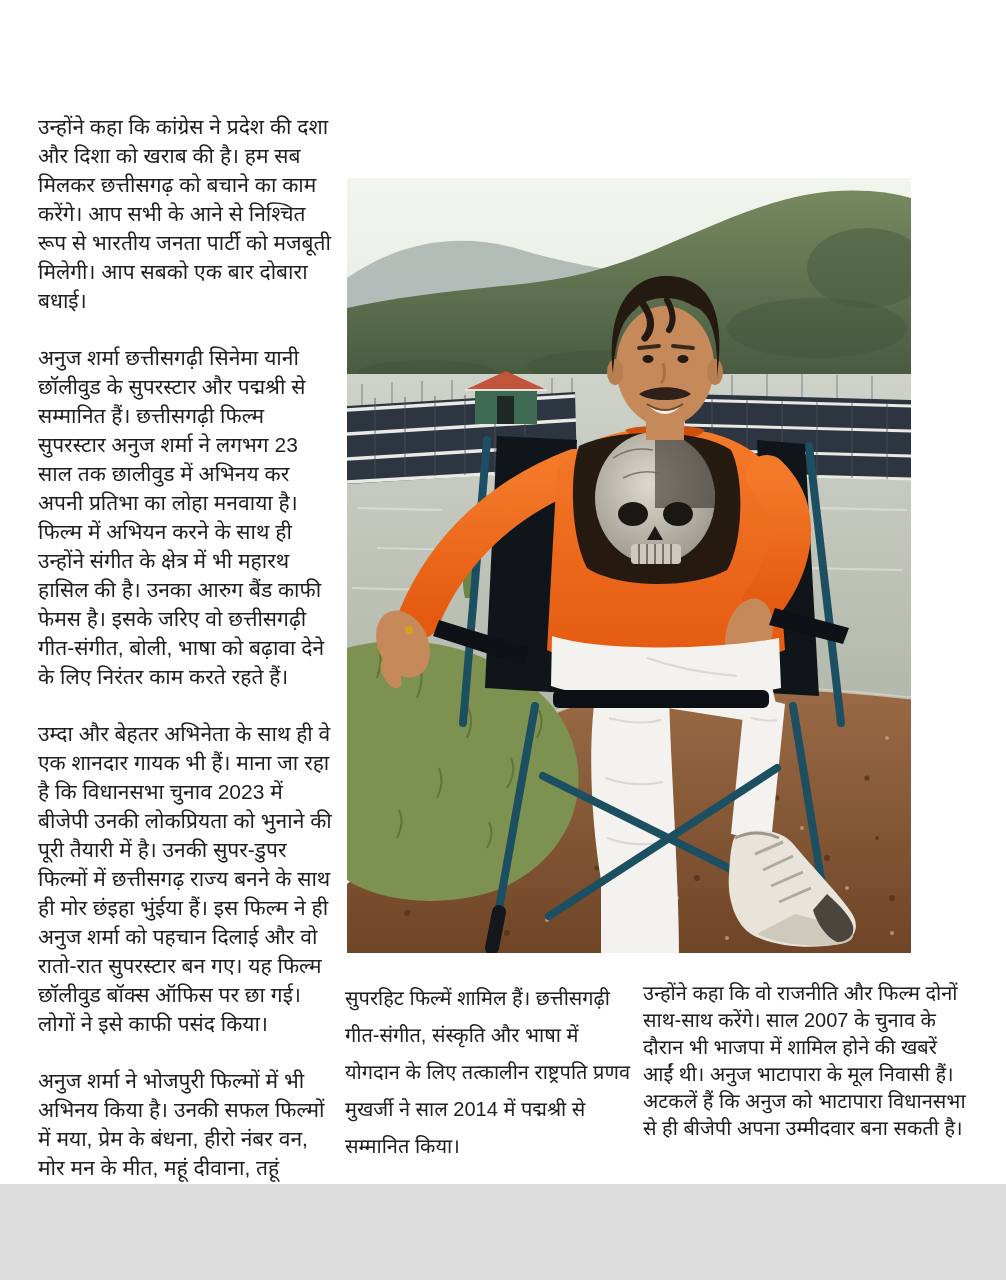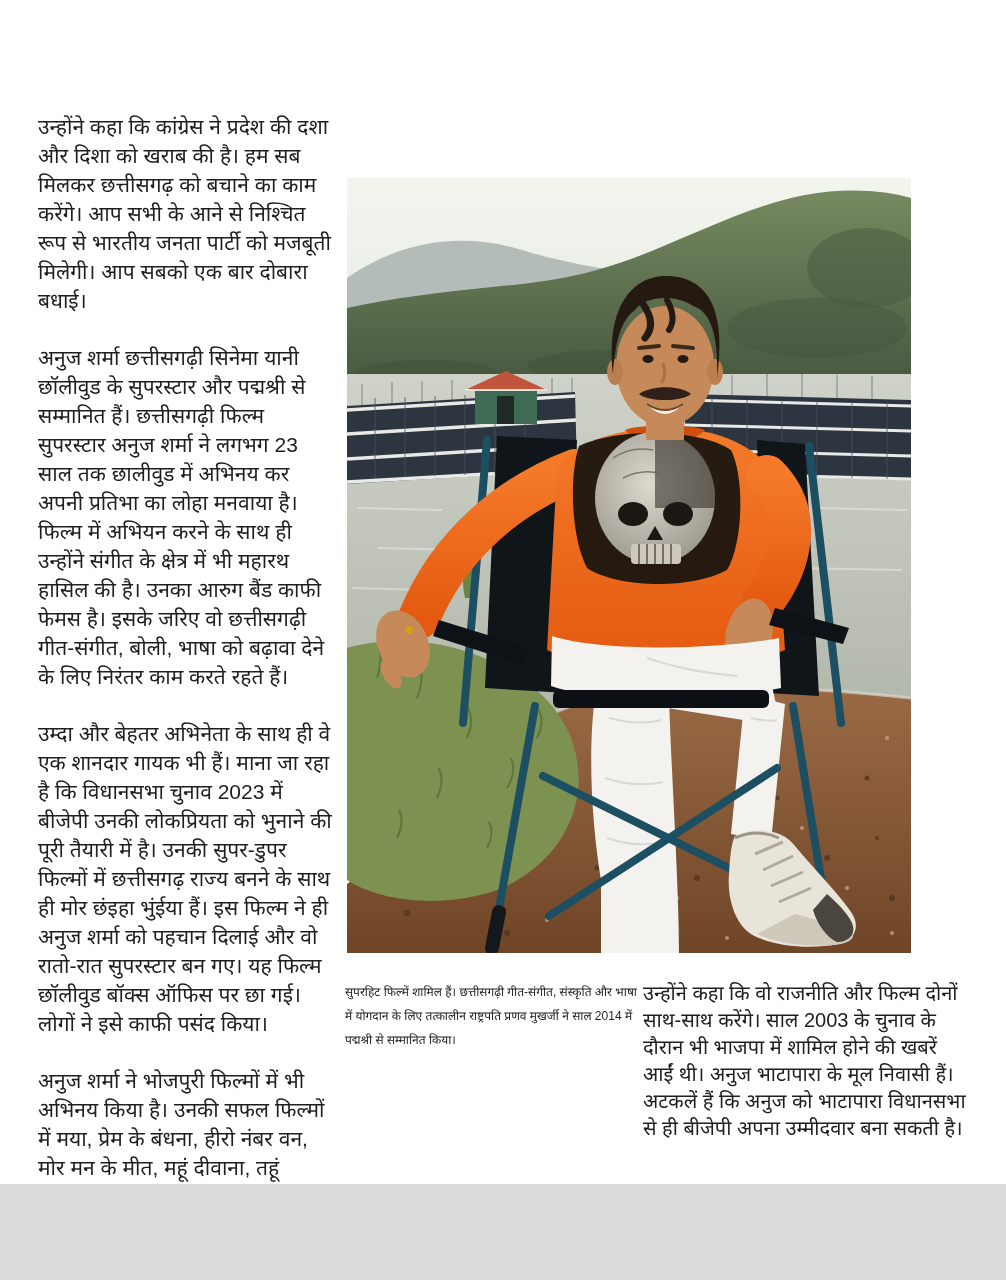--- a/index.html
+++ b/index.html
@@ -7,21 +7,21 @@
   .page {
     position:relative; width:1006px; height:1184px; margin:0 auto;
     background:#ffffff; overflow:hidden;
     font-family:"Liberation Sans","DejaVu Sans",sans-serif;
     color:#1e1e1e;
   }
   
   .col { position:absolute; text-align:left; }
   .col p { margin:0 0 28px 0; }
   .col-left  { left:38px;  top:112px; width:297px; font-size:21px; line-height:29px; }
-  .col-mid   { left:345px; top:980px; width:292px; font-size:12px; line-height:24px; }
+  .col-mid   { left:345px; top:980px; width:292px; font-size:20px; line-height:37px; }
   .col-mid p { margin:0; }
   .col-right { left:643px; top:980px; width:324px; font-size:20px; line-height:27px; }
   .col-right p { margin:0; }
   
   .photo {
     position:absolute; left:347px; top:178px; width:564px; height:775px;
     overflow:hidden;
   }
   .photo svg { display:block; width:100%; height:100%; }
   
@@ -320,21 +320,21 @@
         <path d="M388,660 q22,-10 44,0" stroke="#9c9588" stroke-width="3" fill="none"></path>
       </g>
     </svg>
   </div>
 
   <div class="col col-mid">
     <p>सुपरहिट फिल्में शामिल हैं। छत्तीसगढ़ी गीत-संगीत, संस्कृति और भाषा में योगदान के लिए तत्कालीन राष्ट्रपति प्रणव मुखर्जी ने साल 2014 में पद्मश्री से सम्मानित किया।</p>
   </div>
 
   <div class="col col-right">
-    <p>उन्होंने कहा कि वो राजनीति और फिल्म दोनों साथ-साथ करेंगे। साल 2003 के चुनाव के दौरान भी भाजपा में शामिल होने की खबरें आईं थी। अनुज भाटापारा के मूल निवासी हैं। अटकलें हैं कि अनुज को भाटापारा विधानसभा से ही बीजेपी अपना उम्मीदवार बना सकती है।</p>
+    <p>उन्होंने कहा कि वो राजनीति और फिल्म दोनों साथ-साथ करेंगे। साल 2007 के चुनाव के दौरान भी भाजपा में शामिल होने की खबरें आईं थी। अनुज भाटापारा के मूल निवासी हैं। अटकलें हैं कि अनुज को भाटापारा विधानसभा से ही बीजेपी अपना उम्मीदवार बना सकती है।</p>
   </div>
 
   <div class="footer-left">
     <div class="badge">
       <div class="badge-back"></div>
       <div class="badge-front">21</div>
     </div>
     <div class="brand">SMART CINEMA</div>
     <div class="divider"></div>
     <div class="issue">September 2023</div>

